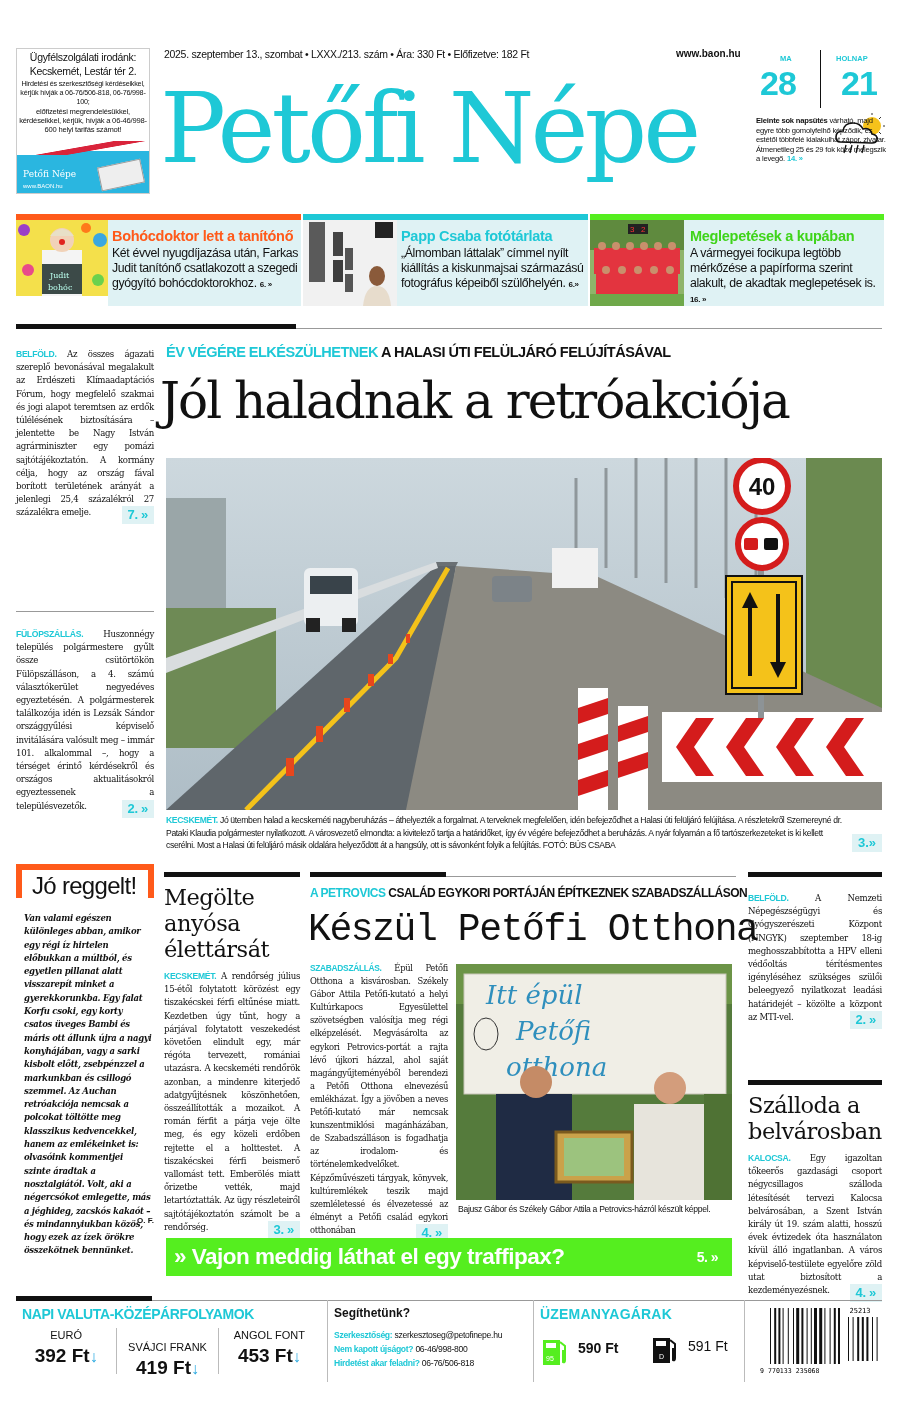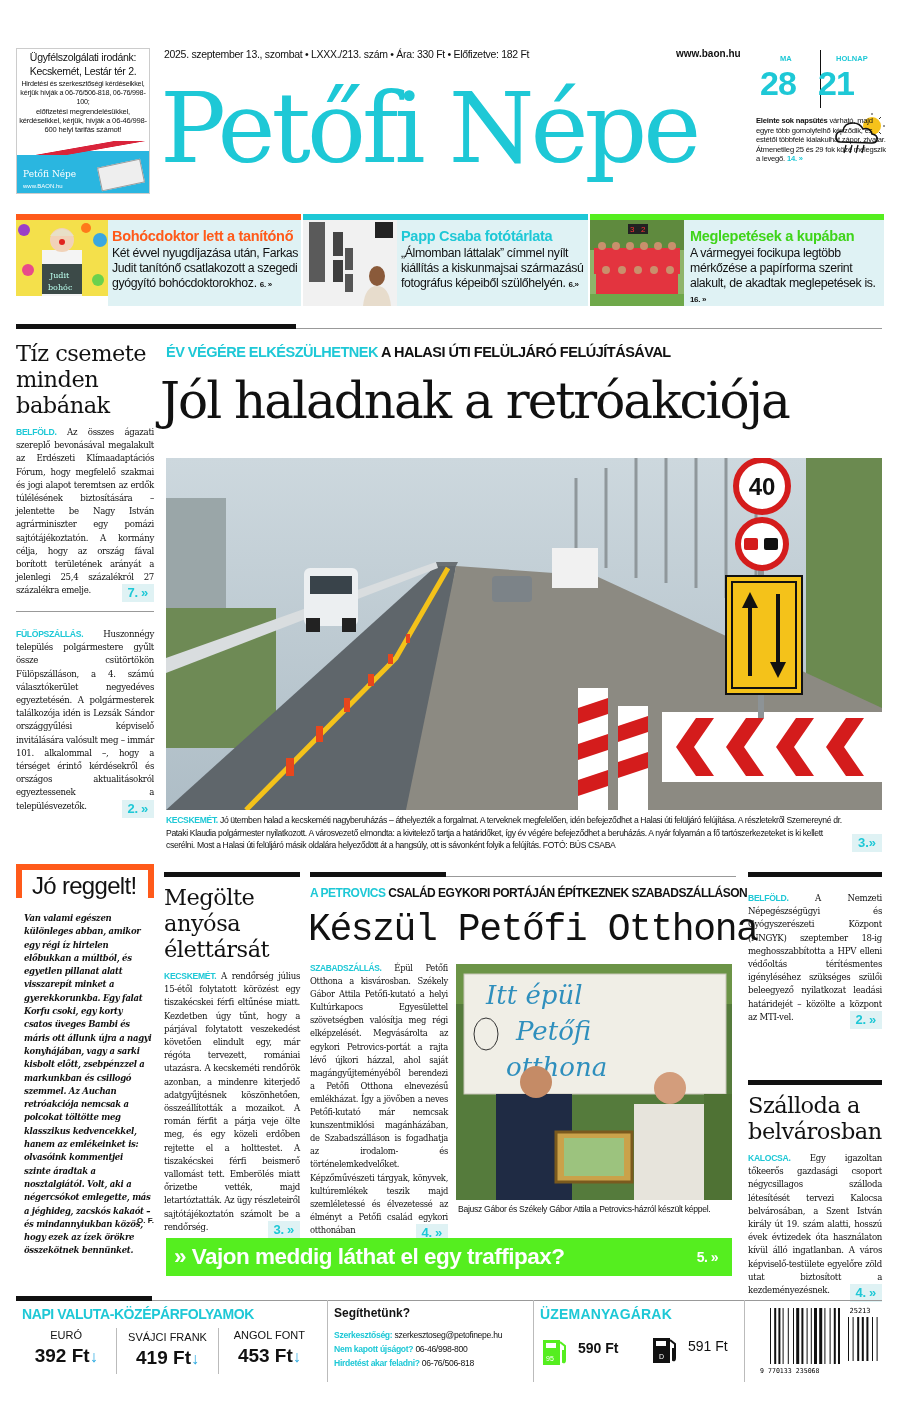--- a/index.html
+++ b/index.html
@@ -81,21 +81,21 @@
 
 <div id="dateline" class="abs">2025. szeptember 13., szombat • LXXX./213. szám • Ára: 330 Ft • Előfizetve: 182 Ft</div>
 <div id="site" class="abs">www.baon.hu</div>
 <div id="title" class="abs">Petőfi Népe</div>
 
 <div id="weather" class="abs">
   <div class="lbl" style="left:28px">MA</div>
   <div class="num" style="left:8px">28</div>
   <div class="sep"></div>
   <div class="lbl" style="left:84px">HOLNAP</div>
-  <div class="num" style="left:66px">21</div>
+  <div class="num" style="left:89px">21</div>
   <svg class="cloud" viewBox="0 0 52 44">
     <circle cx="38" cy="14" r="9" fill="#f5c21b"></circle>
     <g stroke="#333" stroke-width="1">
         <line x1="38" y1="1" x2="38" y2="3"></line>
         <line x1="47" y1="5" x2="45" y2="7"></line>
         <line x1="51" y1="14" x2="49" y2="14"></line>
         <line x1="47" y1="22" x2="45" y2="20"></line>
       </g>
     <path d="M6 30 Q2 30 2 25 Q2 19 9 19 Q10 11 19 11 Q26 11 29 17 Q36 15 38 22 Q44 23 43 28 Q42 31 38 31 Z" fill="#fff" stroke="#111" stroke-width="1.6"></path>
     <g stroke="#111" stroke-width="1.3">
@@ -186,21 +186,20 @@
   <div class="body" style="left:100px;width:192px">
     <span>A vármegyei focikupa legtöbb mérkőzése a papírforma szerint alakult, de akadtak meglepetések is.</span>
     <span class="pg">16. »</span>
   </div>
 </div>
 
 <div class="abs rule-thick" style="left:16px;top:324px;width:280px;height:5px"></div>
 <div class="abs rule-thin" style="left:296px;top:328px;width:586px"></div>
 
 <div class="abs" style="left:16px;top:340px;width:138px">
-  <div class="side-h">Tíz csemete minden babának</div>
   <div class="side-b" style="margin-top:8px">
     <span class="loc">BELFÖLD.</span>
     <span>Az összes ágazati szereplő bevonásával megalakult az Erdészeti Klímaadaptációs Fórum, hogy megfelelő szakmai és jogi alapot teremtsen az erdők túlélésének biztosítására – jelentette be Nagy István agrárminiszter egy pomázi sajtótájékoztatón. A kormány célja, hogy az ország fával borított területének arányát a jelenlegi 25,4 százalékról 27 százalékra emelje.</span>
     <span class="pbadge">7. »</span>
   </div>
 </div>
 <div class="abs rule-thin" style="left:16px;top:611px;width:138px"></div>
 <div class="abs" style="left:16px;top:620px;width:138px">
   <div class="side-b" style="margin-top:8px">
     <span class="loc">FÜLÖPSZÁLLÁS.</span>
@@ -368,21 +367,21 @@
 <div class="abs rule-thick" style="left:16px;top:1296px;width:136px"></div>
 <div class="abs rule-thin" style="left:152px;top:1300px;width:730px"></div>
 
 <div class="abs" style="left:22px;top:1306px;font-size:14px;font-weight:bold;color:#1ec8d6;letter-spacing:-0.4px">NAPI VALUTA-KÖZÉPÁRFOLYAMOK</div>
 <div class="abs" style="left:16px;top:1328px;width:304px;height:46px;display:flex">
   <div style="width:104px;text-align:center;border-right:1px solid #bbb">
     <div style="font-size:11px;margin-top:1px">EURÓ</div>
     <div style="font-size:19px;font-weight:bold;margin-top:4px"><span>392 Ft</span><span style="color:#2aa9e0;font-weight:normal;font-size:16px">↓</span></div>
   </div>
   <div style="width:104px;text-align:center;border-right:1px solid #bbb">
-    <div style="font-size:11px;margin-top:3px">SVÁJCI FRANK</div>
+    <div style="font-size:11px;margin-top:13px">SVÁJCI FRANK</div>
     <div style="font-size:19px;font-weight:bold;margin-top:4px"><span>419 Ft</span><span style="color:#2aa9e0;font-weight:normal;font-size:16px">↓</span></div>
   </div>
   <div style="width:104px;text-align:center">
     <div style="font-size:11px;margin-top:1px">ANGOL FONT</div>
     <div style="font-size:19px;font-weight:bold;margin-top:4px"><span>453 Ft</span><span style="color:#2aa9e0;font-weight:normal;font-size:16px">↓</span></div>
   </div>
 </div>
 
 <div class="abs" style="left:327px;top:1300px;width:1px;height:82px;background:#bbb"></div>
 

